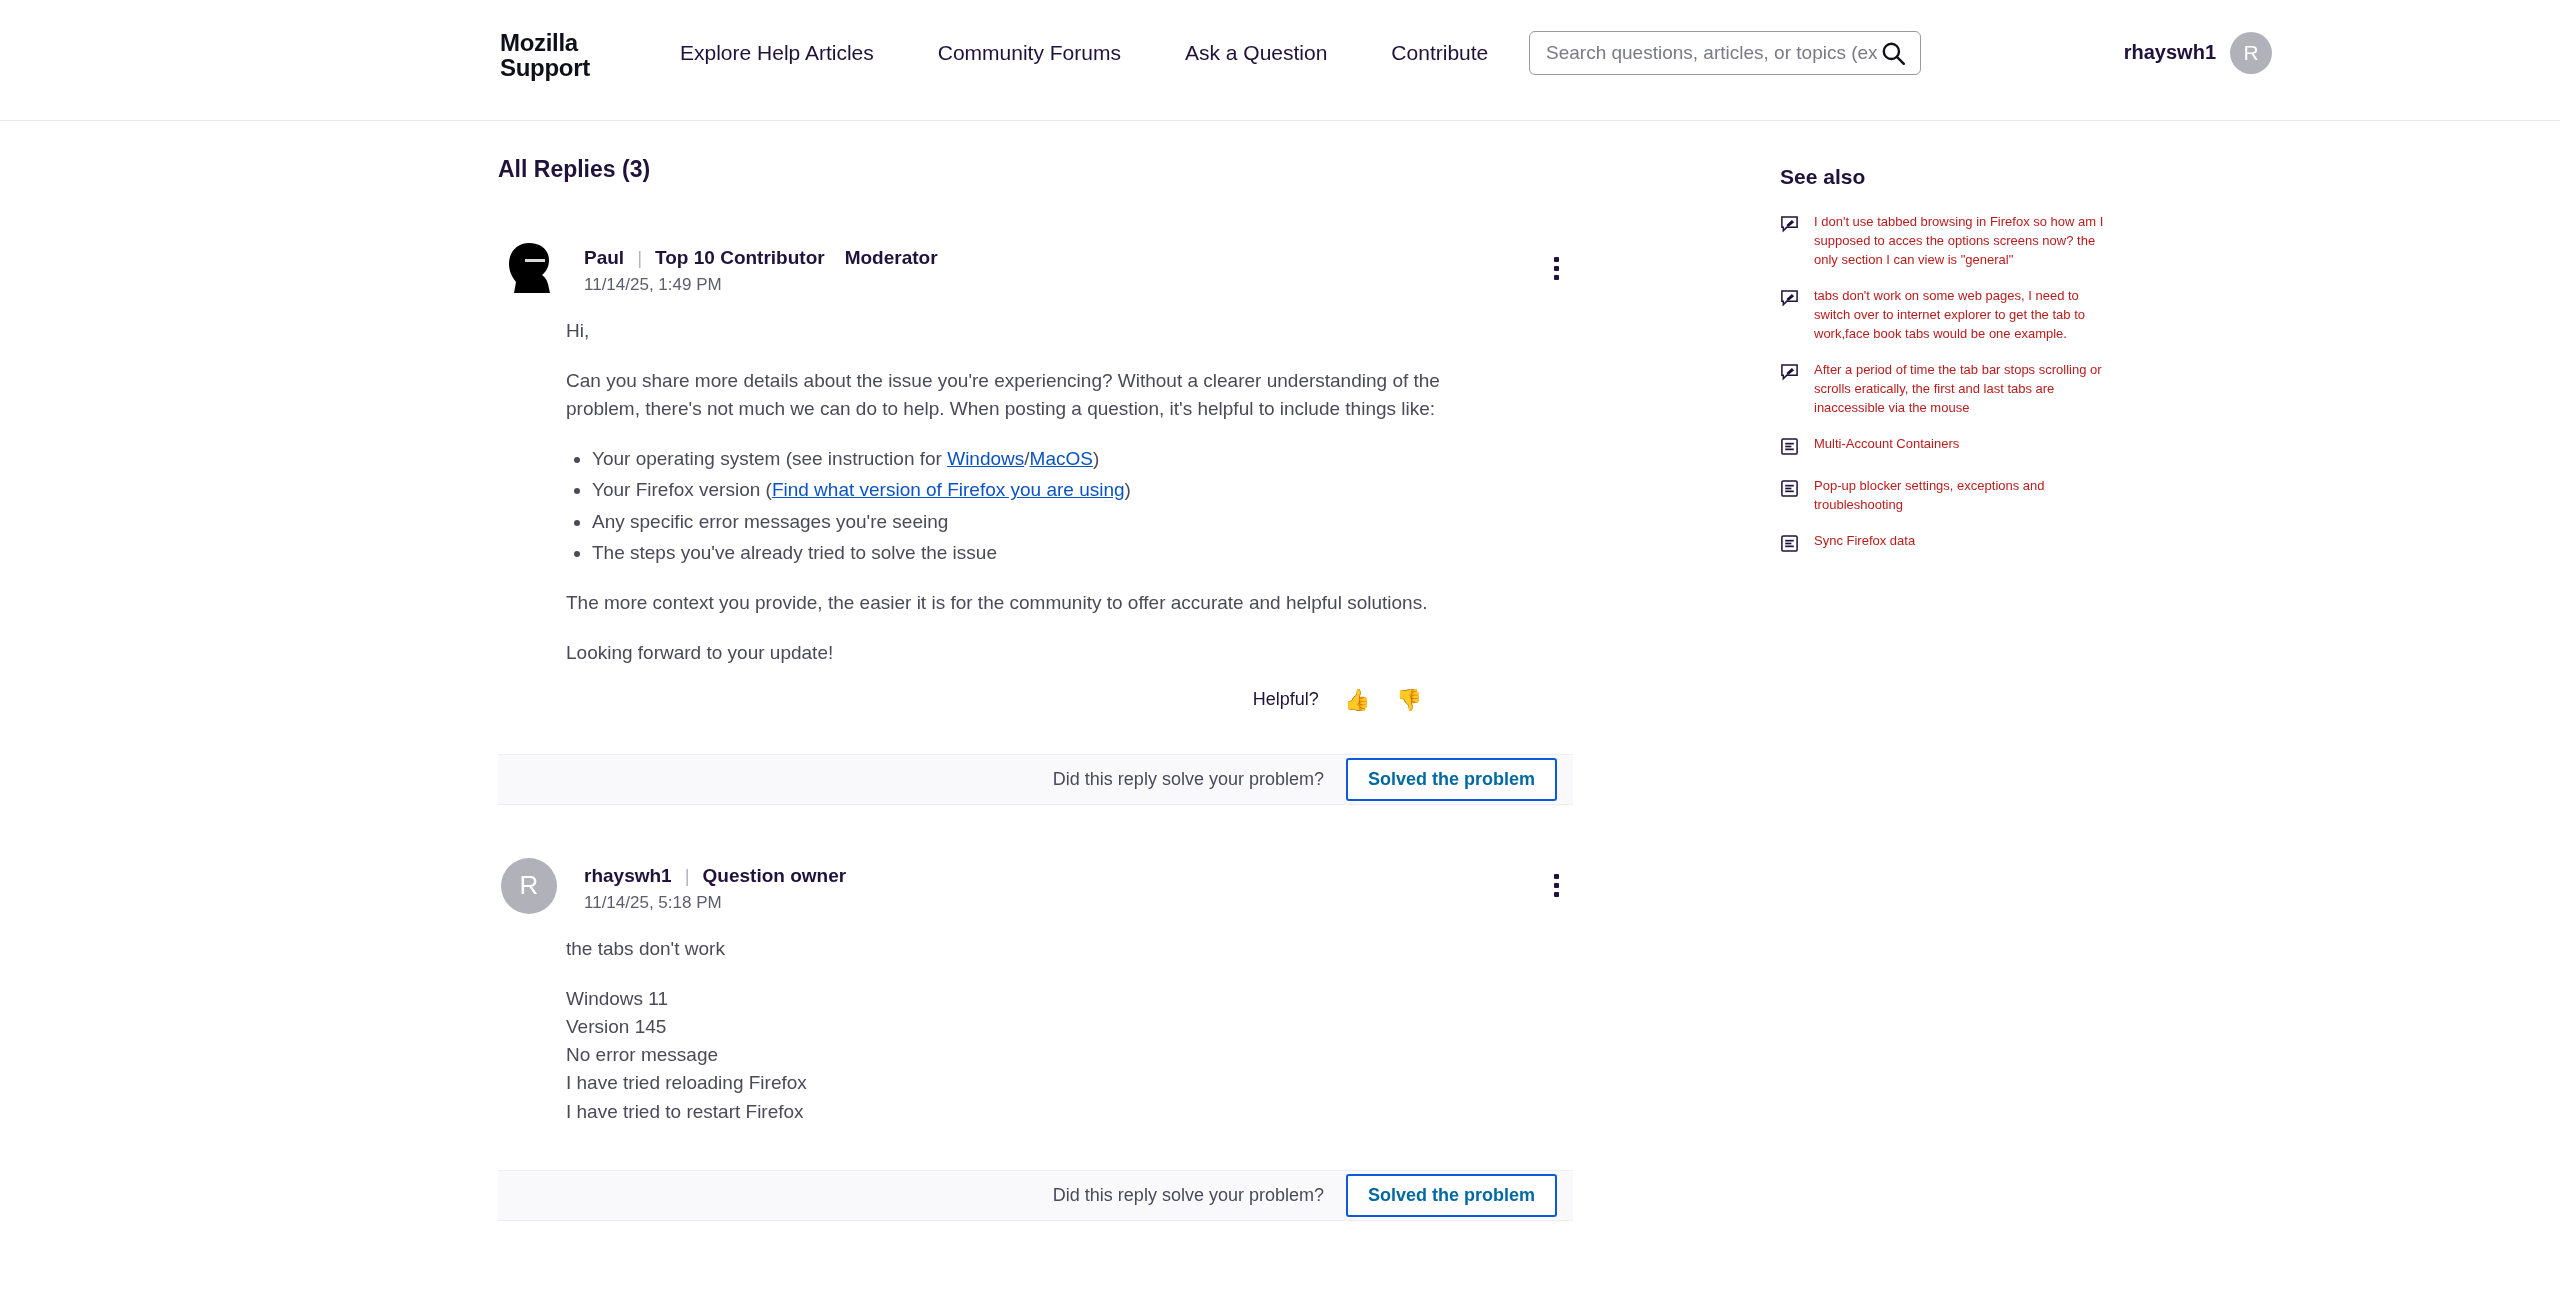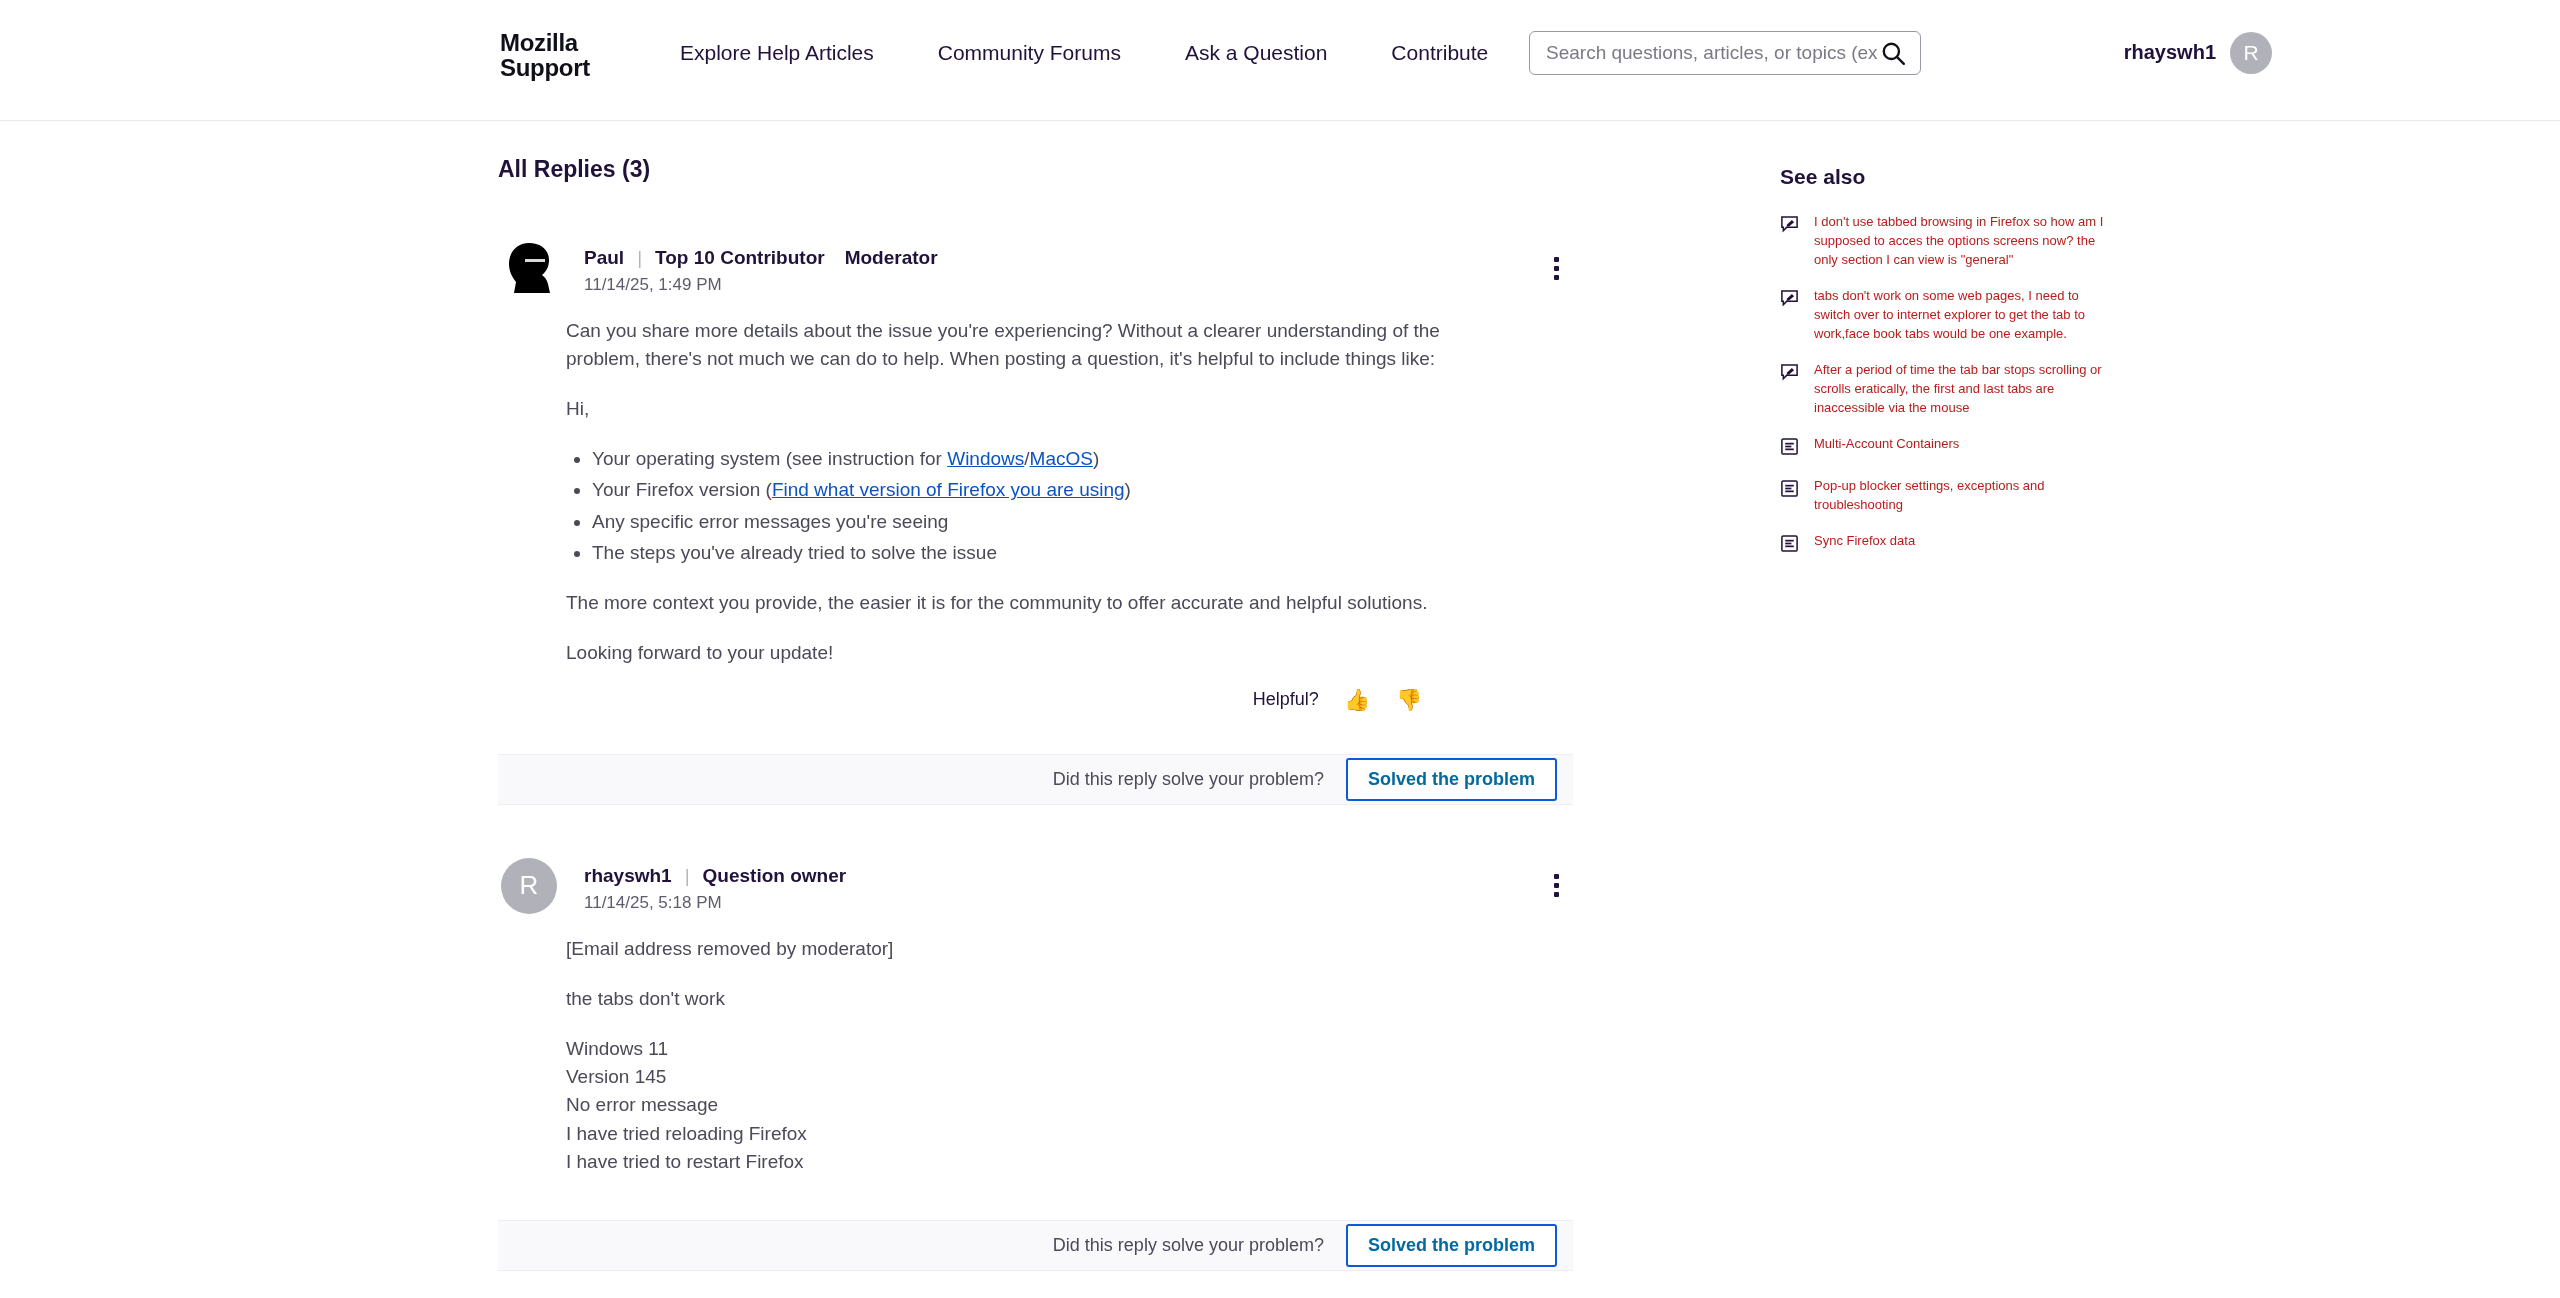--- a/index.html
+++ b/index.html
@@ -292,22 +292,22 @@
           <div class="timestamp">11/14/25, 1:49 PM</div>
         </div>
         <button class="kebab">
           <i></i>
           <i></i>
           <i></i>
         </button>
       </div>
 
       <div class="reply-body">
+        <p>Hi,</p>
         <p>Can you share more details about the issue you're experiencing? Without a clearer understanding of the problem, there's not much we can do to help. When posting a question, it's helpful to include things like:</p>
-        <p>Hi,</p>
         <ul>
           <li><span>Your operating system (see instruction for </span><a href="#">Windows</a><span>/</span><a href="#">MacOS</a><span>)</span></li>
           <li><span>Your Firefox version (</span><a href="#">Find what version of Firefox you are using</a><span>)</span></li>
           <li>Any specific error messages you're seeing</li>
           <li>The steps you've already tried to solve the issue</li>
         </ul>
         <p>The more context you provide, the easier it is for the community to offer accurate and helpful solutions.</p>
         <p>Looking forward to your update!</p>
       </div>
 
@@ -337,21 +337,20 @@
           <div class="timestamp">11/14/25, 5:18 PM</div>
         </div>
         <button class="kebab">
           <i></i>
           <i></i>
           <i></i>
         </button>
       </div>
 
       <div class="reply-body">
-        <p>[Email address removed by moderator]</p>
         <p>the tabs don't work</p>
         <div class="plain-lines">
           <div>Windows 11</div>
           <div>Version 145</div>
           <div>No error message</div>
           <div>I have tried reloading Firefox</div>
           <div>I have tried to restart Firefox</div>
         </div>
       </div>
 

